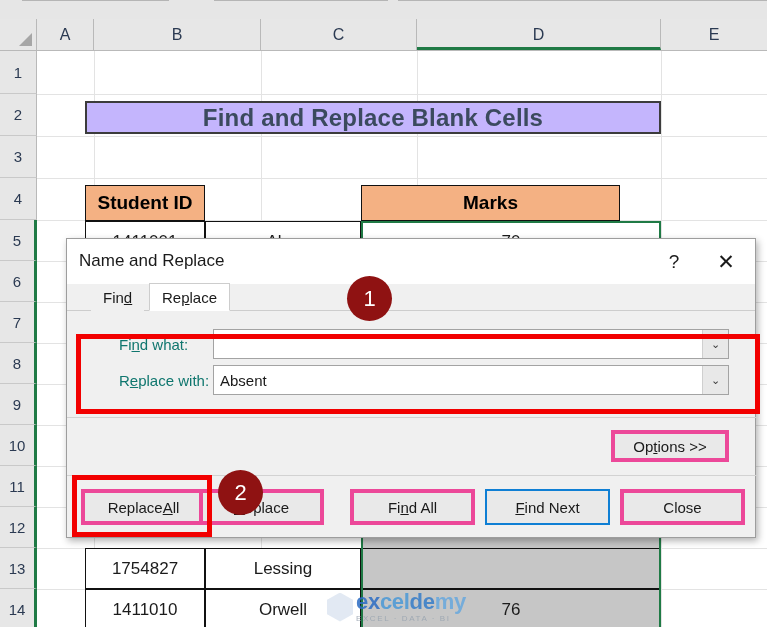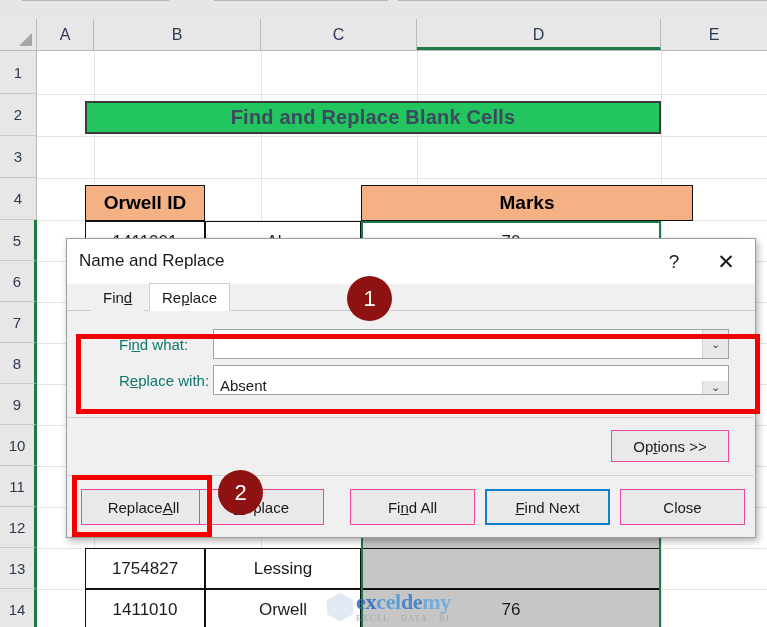--- a/index.html
+++ b/index.html
@@ -36,23 +36,23 @@
   .rowh{position:absolute;left:0;width:37px;text-align:center;font-size:15px;color:#2b3a52;
         background:#e7e7e7;border-bottom:1px solid #c9c9c9;border-right:1px solid #b9b9b9;
         box-sizing:border-box;}
   .rowh.sel{border-right:3px solid #1f7a45;}
 
   #gridarea{position:absolute;left:37px;top:32px;width:730px;height:576px;background:#ffffff;overflow:hidden;}
   .gridline-h{position:absolute;left:0;width:730px;height:1px;background:#e3e3e3;}
   .gridline-v{position:absolute;top:0;width:1px;height:576px;background:#e3e3e3;}
 
   
-  #title-banner{position:absolute;background:#22c55e;border:2px solid #3c3c3c;
+  #title-banner{position:absolute;background:#c4b5fd;border:2px solid #3c3c3c;
      box-sizing:border-box;display:flex;align-items:center;justify-content:center;
-     font-size:20px;font-weight:bold;color:#3b4a5e;letter-spacing:.2px;}
+     font-size:24px;font-weight:bold;color:#3b4a5e;letter-spacing:.2px;}
 
   
   .tcell{position:absolute;box-sizing:border-box;border:1px solid #111111;
          display:flex;align-items:center;justify-content:center;
          font-size:17px;color:#1b1b1b;background:#ffffff;overflow:hidden;}
   .tcell.head{background:#f4b183;font-weight:bold;font-size:19px;color:#000;}
   .tcell.selfill{background:#c6c6c6;}
 
   
   #selrect{position:absolute;border:2px solid #1f7a45;box-sizing:border-box;pointer-events:none;}
@@ -88,21 +88,21 @@
 
   #dlg-body{position:absolute;left:0;top:72px;right:0;bottom:0;background:#f0f0f0;}
   .flabel{position:absolute;font-size:15px;color:#0f766e;margin-left:28px;}
   .fieldwrap{position:absolute;height:30px;border:1px solid #a3a3a3;background:#ffffff;
       box-sizing:border-box;display:flex;align-items:stretch;}
   .fieldwrap input{flex:1;border:none;outline:none;background:#ffffff;
       font-family:"Liberation Sans", sans-serif;font-size:15px;color:#1a1a1a;padding:0 6px;}
   .fieldwrap .chev{width:25px;background:#e8e8e8;border-left:1px solid #cfcfcf;
       display:flex;align-items:center;justify-content:center;color:#3a3a3a;font-size:11px;}
 
-  .btn{position:absolute;background:#e9e9e9;border:1px solid #ec4899;box-sizing:border-box;
+  .btn{position:absolute;background:#e9e9e9;border:4px solid #ec4899;box-sizing:border-box;
        font-family:"Liberation Sans", sans-serif;font-size:15px;color:#1a1a1a;
        display:flex;align-items:center;justify-content:center;}
   .btn.focused{border:2px solid #0f7fd4;background:#e9e9e9;}
 
   .sep{position:absolute;background:#d2d2d2;height:1px;}
 
   u{text-decoration:underline;}
 
   
   .redbox{position:absolute;border:5px solid #f20000;box-sizing:border-box;}
@@ -163,40 +163,40 @@
     <div class="gridline-h" style="top:497px;"></div>
     <div class="gridline-h" style="top:538px;"></div>
 
     <div class="gridline-v" style="left:57px;"></div>
     <div class="gridline-v" style="left:224px;"></div>
     <div class="gridline-v" style="left:380px;"></div>
     <div class="gridline-v" style="left:624px;"></div>
 
     <div id="title-banner" style="left:48px;top:50px;width:576px;height:33px;">Find and Replace Blank Cells</div>
 
-    <div class="tcell head" style="left:48px;top:134px;width:120px;height:36px;">Orwell ID</div>
-    <div class="tcell head" style="left:324px;top:134px;width:332px;height:36px;">Marks</div>
+    <div class="tcell head" style="left:48px;top:134px;width:120px;height:36px;">Student ID</div>
+    <div class="tcell head" style="left:324px;top:134px;width:259px;height:36px;">Marks</div>
 
     <div class="tcell" style="left:48px;top:170px;width:120px;height:41px;">1411001</div>
     <div class="tcell" style="left:168px;top:170px;width:156px;height:41px;">Alex</div>
     <div class="tcell" style="left:324px;top:170px;width:300px;height:41px;">70</div>
 
     <div class="tcell selfill" style="left:324px;top:211px;width:300px;height:327px;border:none;"></div>
 
     <div class="tcell" style="left:48px;top:497px;width:120px;height:41px;">1754827</div>
     <div class="tcell" style="left:168px;top:497px;width:156px;height:41px;">Lessing</div>
     <div class="tcell selfill" style="left:324px;top:497px;width:300px;height:41px;"></div>
 
     <div class="tcell" style="left:48px;top:538px;width:120px;height:41px;">1411010</div>
     <div class="tcell" style="left:168px;top:538px;width:156px;height:41px;">Orwell</div>
     <div class="tcell selfill" style="left:324px;top:538px;width:300px;height:41px;">76</div>
 
     <div id="selrect" style="left:324px;top:170px;width:300px;height:409px;"></div>
 
-    <div id="watermark" style="left:290px;top:540px;font-family:Liberation Serif, serif;">
+    <div id="watermark" style="left:290px;top:540px;">
       <span class="hex"></span>
       <span class="wmtext">
         <span class="wm-main">
           <span class="c1">ex</span><span class="c2">cel</span><span class="c3">de</span><span class="c4">my</span>
         </span>
         <span class="wm-sub">EXCEL · DATA · BI</span>
       </span>
     </div>
   </div>
 </div>
@@ -225,21 +225,21 @@
       <span>Fi</span><u>n</u><span>d what:</span>
     </span>
     <div class="fieldwrap" style="left:146px;top:18px;width:516px;">
       <input type="text" value="" style="">
       <span class="chev">⌄</span>
     </div>
 
     <span class="flabel" style="left:24px;top:61px;">
       <span>R</span><u>e</u><span>place with:</span>
     </span>
-    <div class="fieldwrap" style="left:146px;top:54px;width:516px;align-items:flex-end;">
+    <div class="fieldwrap" style="left:146px;top:54px;width:516px;">
       <input type="text" value="Absent" style="">
       <span class="chev">⌄</span>
     </div>
 
     <div class="sep" style="left:0;top:106px;width:690px;"></div>
 
     <div class="btn" style="left:544px;top:119px;width:118px;height:32px;">
       <span>Op</span>
         <u>t</u>
         <span>ions &gt;&gt;</span>

